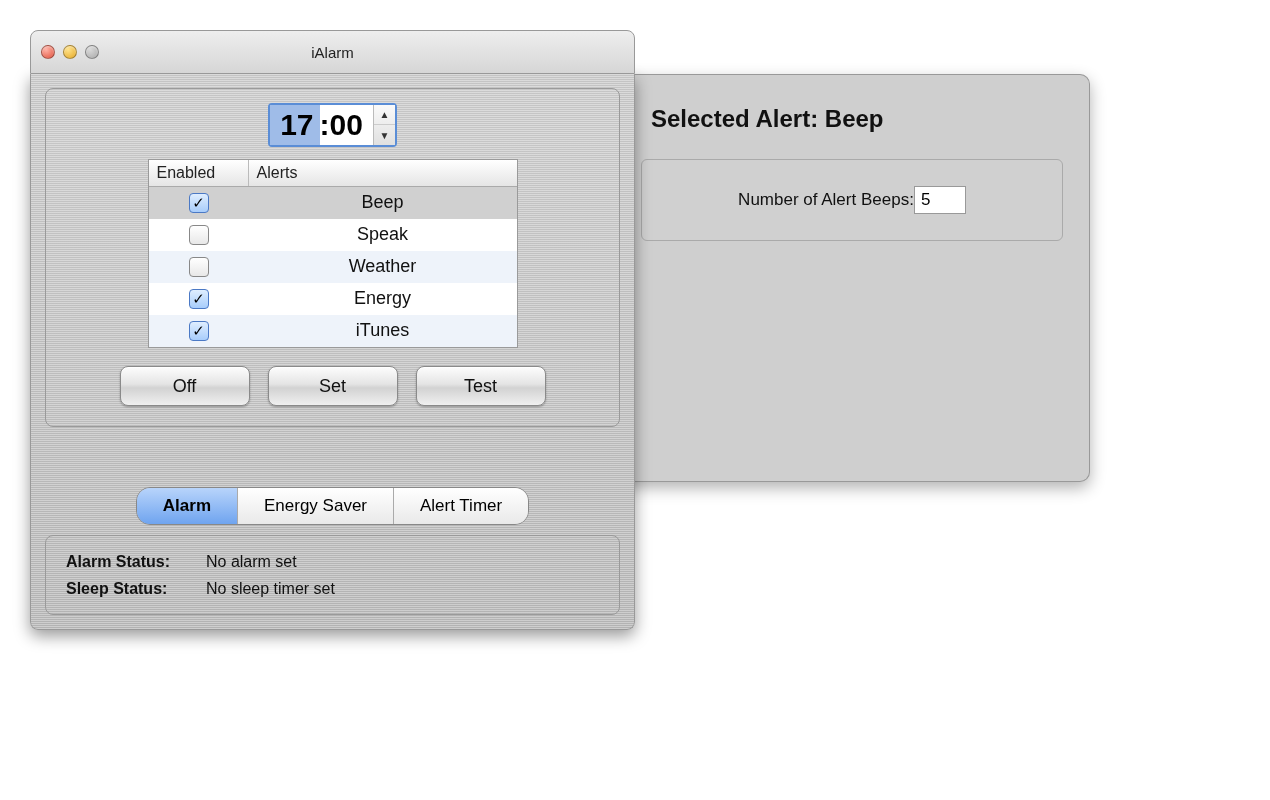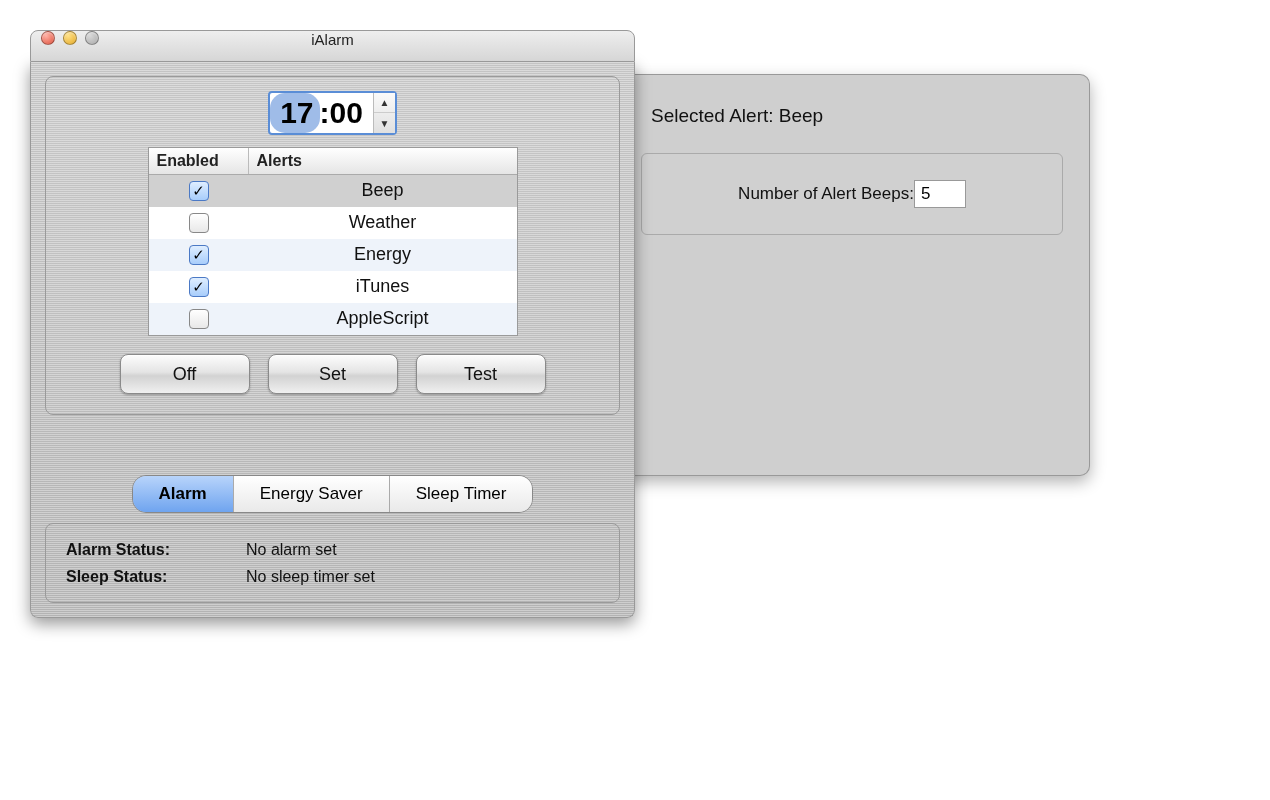--- a/index.html
+++ b/index.html
@@ -9,27 +9,27 @@
   padding: 30px;
   display: flex;
   align-items: flex-start;
 }
 .main-window {
   width: 605px;
   position: relative;
   z-index: 2;
 }
 .titlebar {
-  height: 32px;
+  height: 44px;
   background: linear-gradient(to bottom, #eeeeee 0%, #d6d6d6 100%);
   border: 1px solid #999;
   border-top-left-radius: 8px;
   border-top-right-radius: 8px;
   display: flex;
-  align-items: flex-start;
+  align-items: center;
   padding: 0 10px;
   position: relative;
 }
 .traffic-lights {
   display: flex;
   gap: 8px;
   position: absolute;
   left: 10px;
 }
 .tl {
@@ -80,21 +80,20 @@
 }
 .time-hours {
   background: #9fbce8;
   color: #000;
   font-size: 30px;
   font-weight: bold;
   padding: 0 6px 0 10px;
   display: flex;
   align-items: center;
   border-right: none;
-  border-radius: 15px;
 }
 .time-rest {
   font-size: 30px;
   font-weight: bold;
   padding: 0 10px 0 0;
   display: flex;
   align-items: center;
 }
 .stepper {
   display: flex;
@@ -121,21 +120,21 @@
   background: #eef3fa;
   border: 1px solid #9a9a9a;
 }
 .alerts-header {
   display: flex;
   background: linear-gradient(#ffffff, #e5e5e5);
   border-bottom: 1px solid #aaa;
 }
 .alerts-header div {
   font-size: 16px;
-  font-weight: bold;
+  font-weight: normal;
   padding: 4px 8px;
   color: #222;
 }
 .col-enabled { width: 100px; border-right: 1px solid #bbb; }
 .col-alerts { flex:1; }
 .alerts-body .row {
   display: flex;
   align-items: center;
   height: 32px;
   border-bottom: 1px solid transparent;
@@ -211,38 +210,38 @@
   font-weight: bold;
 }
 .status-panel {
   border: 1px solid #9a9a9a;
   border-radius: 8px;
   padding: 12px 20px;
   font-size: 16px;
   color: #111;
   line-height: 1.7;
 }
-.status-row { display: flex; gap: 40px; }
+.status-row { display: flex; }
 .status-label { width: 140px; font-weight: bold; }
 .drawer {
   width: 475px;
   margin-left: -20px;
   margin-top: 44px;
   background: #cfcfcf;
   border: 1px solid #999;
   border-left: none;
   border-top-right-radius: 10px;
   border-bottom-right-radius: 10px;
   box-shadow: 0 6px 16px rgba(0,0,0,0.3);
   padding: 30px 26px 240px;
   z-index: 1;
 }
 .drawer-title {
-  font-size: 19px;
-  font-weight: normal;
+  font-size: 24px;
+  font-weight: bold;
   color: #111;
   margin-bottom: 26px;
   margin-left: 10px;
 }
 .drawer-box {
   border: 1px solid #aaa;
   border-radius: 6px;
   padding: 26px 22px;
   display: flex;
   align-items: center;
@@ -300,56 +299,56 @@
             <div class="row selected">
               <div class="cell-enabled">
                 <div class="checkbox checked">✓</div>
               </div>
               <div class="cell-alert">Beep</div>
             </div>
             <div class="row">
               <div class="cell-enabled">
                 <div class="checkbox"></div>
               </div>
+              <div class="cell-alert">Speak</div>
+            </div>
+            <div class="row">
+              <div class="cell-enabled">
+                <div class="checkbox"></div>
+              </div>
               <div class="cell-alert">Weather</div>
             </div>
             <div class="row">
               <div class="cell-enabled">
                 <div class="checkbox checked">✓</div>
               </div>
               <div class="cell-alert">Energy</div>
             </div>
             <div class="row">
               <div class="cell-enabled">
                 <div class="checkbox checked">✓</div>
               </div>
               <div class="cell-alert">iTunes</div>
-            </div>
-            <div class="row">
-              <div class="cell-enabled">
-                <div class="checkbox"></div>
-              </div>
-              <div class="cell-alert">AppleScript</div>
             </div>
           </div>
       </div>
 
       <div class="button-row">
         <button class="aqua-btn">Off</button>
         <button class="aqua-btn">Set</button>
         <button class="aqua-btn">Test</button>
       </div>
 
     </div>
 
     <div class="seg-tabs">
       <div class="seg" id="seg">
           <div class="seg-btn active">Alarm</div>
           <div class="seg-btn">Energy Saver</div>
-          <div class="seg-btn">Sleep Timer</div>
+          <div class="seg-btn">Alert Timer</div>
         </div>
     </div>
 
     <div class="status-panel">
       <div class="status-row">
         <span class="status-label">Alarm Status:</span>
         <span>No alarm set</span>
       </div>
       <div class="status-row">
         <span class="status-label">Sleep  Status:</span>

